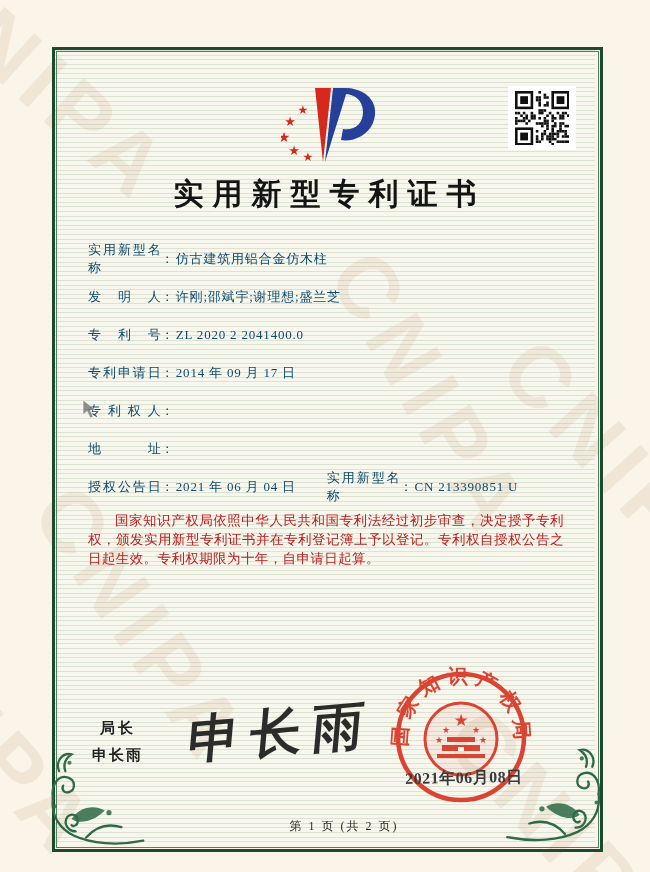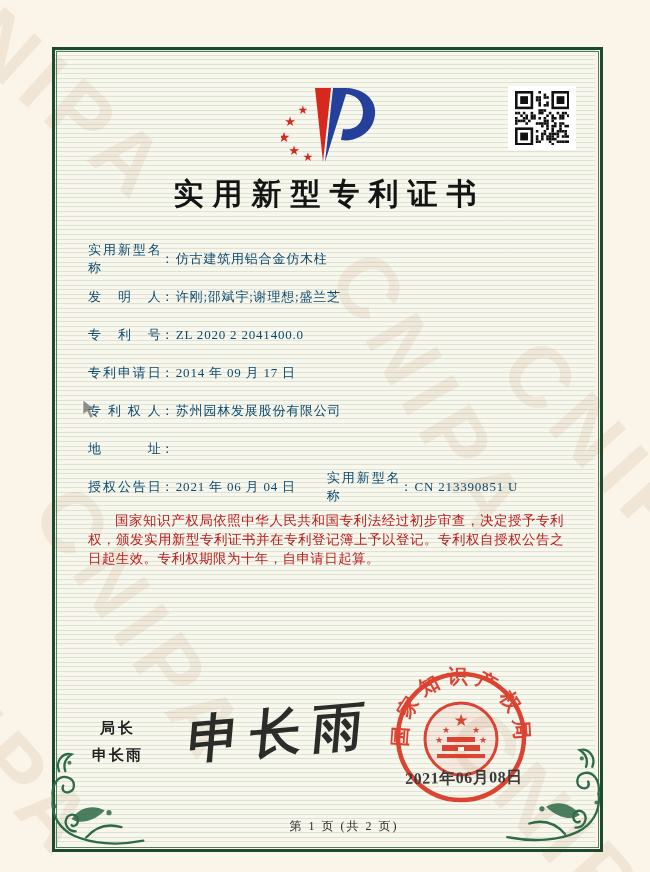--- a/index.html
+++ b/index.html
@@ -260,21 +260,20 @@
           <span class="fvalue">ZL 2020 2 2041400.0</span>
       </div>
       <div class="frow">
         <span class="flabel">专利申请日</span>
           <span class="fcolon">：</span>
           <span class="fvalue">2014 年 09 月 17 日</span>
       </div>
       <div class="frow">
         <span class="flabel">专利权人</span>
           <span class="fcolon">：</span>
-          <span class="fvalue">苏州园林发展股份有限公司</span>
       </div>
       <div class="frow">
         <span class="flabel">地址</span>
           <span class="fcolon">：</span>
       </div>
       <div class="frow">
         <span class="flabel">授权公告日</span>
           <span class="fcolon">：</span>
           <span class="fvalue w-fix">2021 年 06 月 04 日</span>
         <span class="flabel">实用新型名称</span>

